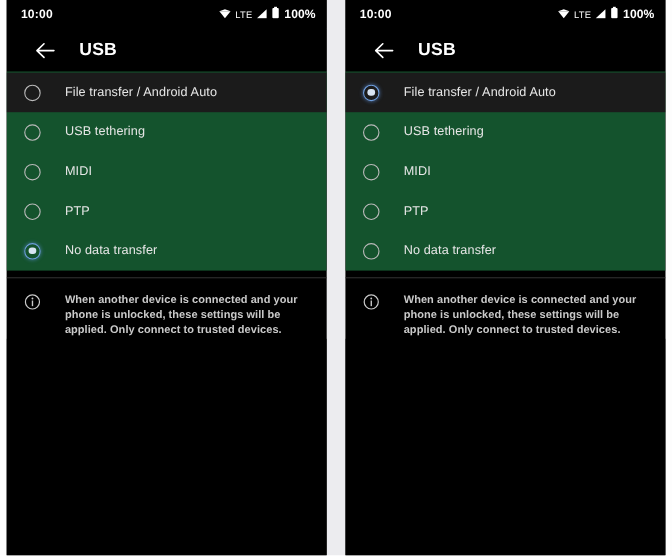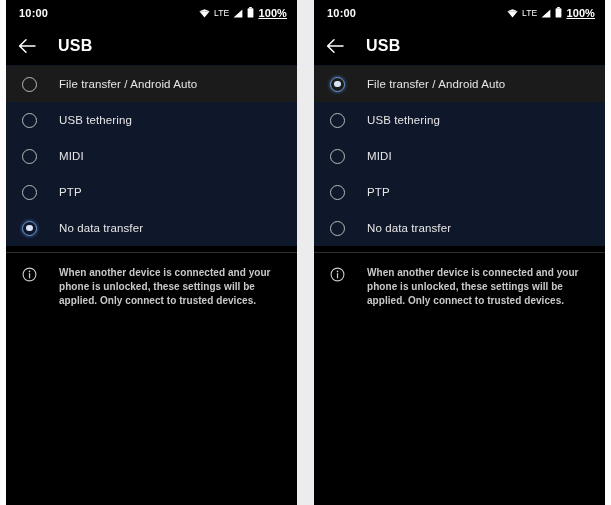--- a/index.html
+++ b/index.html
@@ -60,52 +60,51 @@
     color: #ffffff;
     font-size: 8.5px;
     font-weight: normal;
     letter-spacing: 0.2px;
   }
   .status-pct {
     color: #ffffff;
     font-size: 11px;
     font-weight: bold;
     letter-spacing: 0.1px;
-    text-decoration: underline;
   }
   .ico { display: block; }
 
   
   .appbar {
     height: 39px;
     display: flex;
     align-items: center;
     background: #000;
-    padding-left: 8px;
+    padding-left: 22px;
     box-sizing: border-box;
   }
   .back-btn {
     width: 26px;
     height: 26px;
     display: flex;
     align-items: center;
     justify-content: center;
     cursor: pointer;
   }
   .appbar-title {
     color: #ffffff;
     font-size: 16px;
     font-weight: bold;
     margin-left: 18px;
     letter-spacing: 0.2px;
   }
 
   
   .option-list {
-    background: #0f172a;
+    background: #14532d;
     padding-top: 1px;
   }
   .option-row {
     height: 36px;
     display: flex;
     align-items: center;
     padding-left: 16px;
     box-sizing: border-box;
     cursor: pointer;
   }

